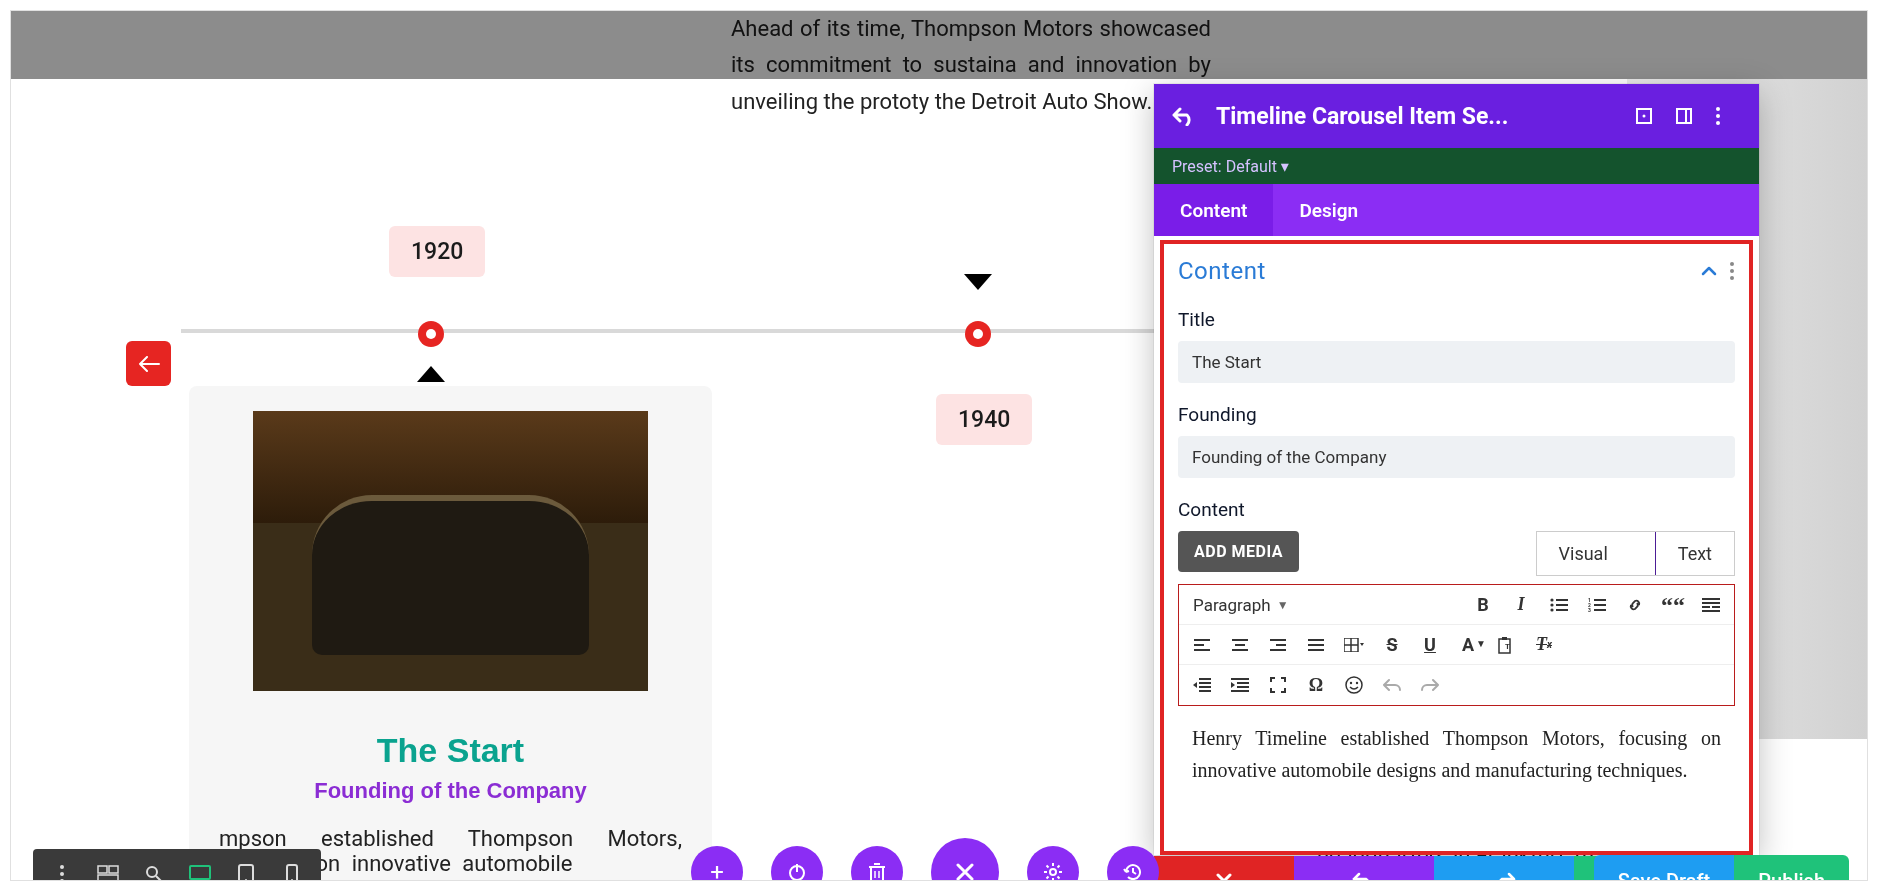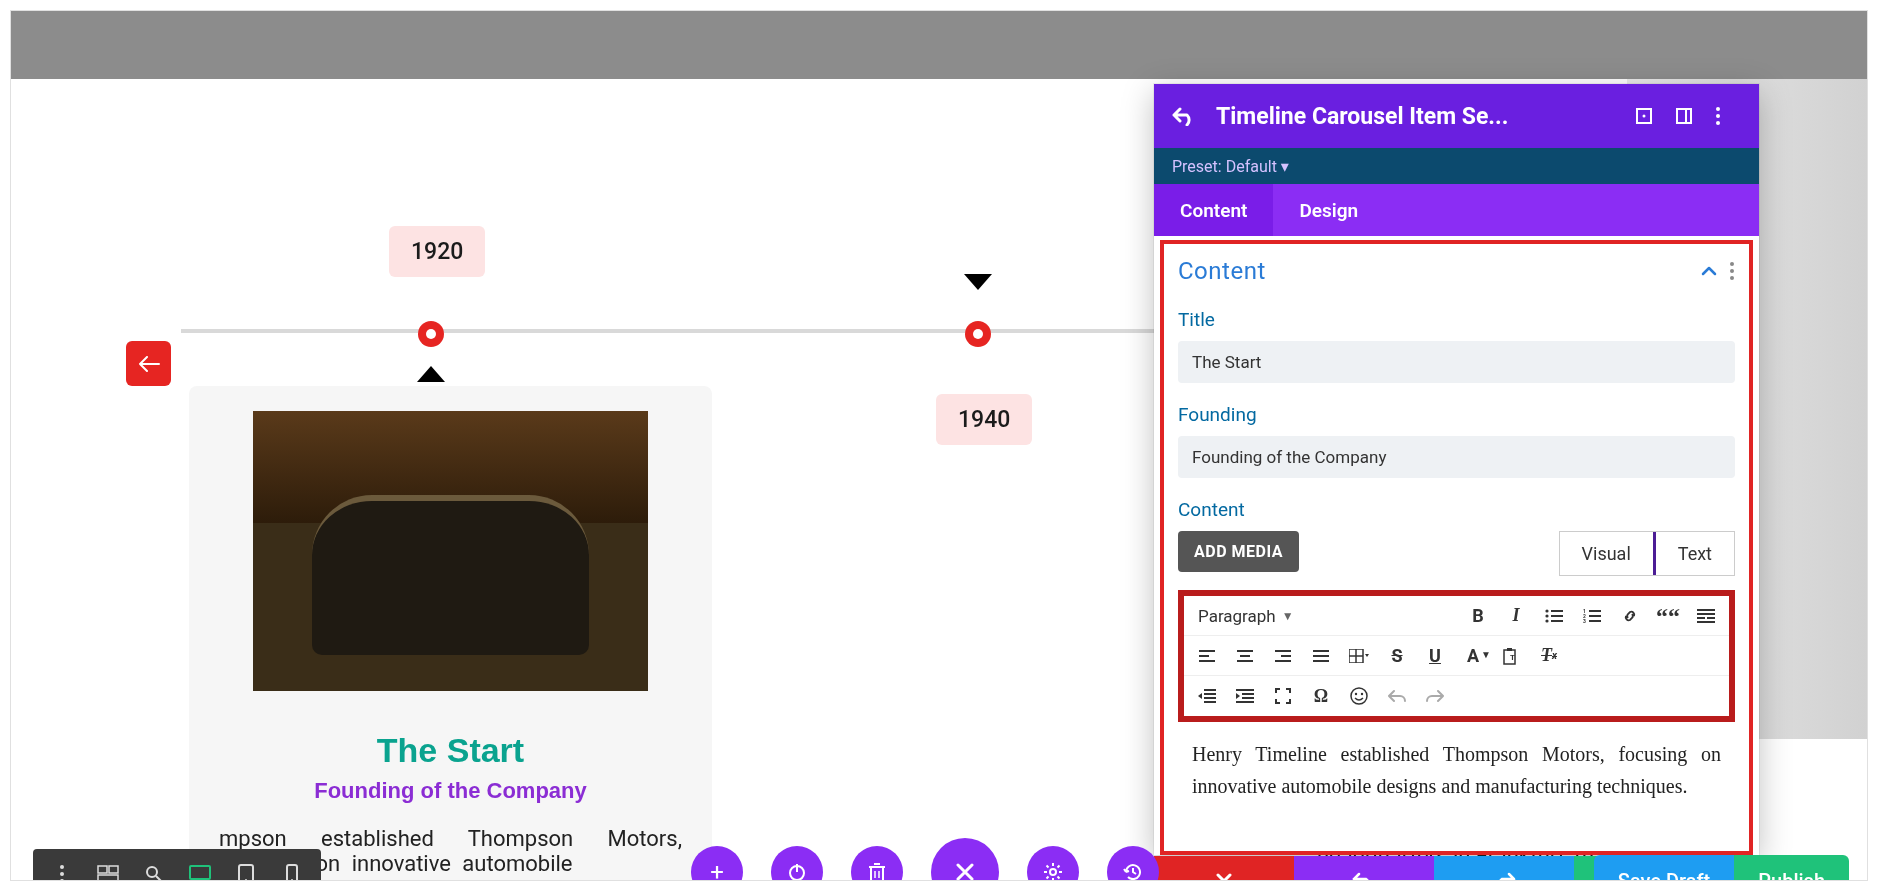--- a/index.html
+++ b/index.html
@@ -30,36 +30,36 @@
   .cbody{font-size:22px;color:#222;margin-top:22px;text-align:justify;word-spacing:6px;}
 
   .farcard{position:absolute;right:-20px;top:68px;width:260px;height:660px;background:#eee;background:linear-gradient(90deg,#eaeaea,#cfcfcf);}
   .fartext1{position:absolute;right:30px;top:832px;width:520px;font-size:22px;text-align:justify;color:#222;}
 
   .panel{position:absolute;left:1143px;top:73px;width:605px;background:#fff;box-shadow:0 0 0 1px rgba(0,0,0,.05),0 8px 30px rgba(0,0,0,.25);}
   .ph{height:64px;background:#6a1fe0;display:flex;align-items:center;padding:0 18px;color:#fff;position:relative;}
   .ph .back{font-size:22px;margin-right:20px;}
   .ph .title{font-size:23px;font-weight:700;flex:1;white-space:nowrap;overflow:hidden;text-overflow:ellipsis;}
   .ph .icn{width:26px;text-align:center;margin-left:14px;font-size:18px;}
-  .preset{height:36px;background:#0c4a6e;color:#d5c2ff;font-size:16px;padding:0 18px;display:flex;align-items:center;}
+  .preset{height:36px;background:#14532d;color:#d5c2ff;font-size:16px;padding:0 18px;display:flex;align-items:center;}
   .tabs{height:52px;background:#8b2df4;display:flex;}
   .tab{flex:0 0 auto;padding:0 26px;display:flex;align-items:center;color:#fff;font-size:19px;font-weight:600;}
   .tab.active{background:#7a1de8;}
   .redbox{border:4px solid #e02424;margin:4px 6px 0 6px;padding:10px 14px 18px 14px;height:615px;}
   .sechead{display:flex;align-items:center;height:34px;}
   .sechead .lbl{color:#2a7bd6;font-size:24px;flex:1;letter-spacing:.5px;}
   .sechead .chev{color:#2a7bd6;font-weight:600;margin-right:12px;}
   .sechead .dots3{color:#888;font-size:20px;}
-  .flabel{font-size:19px;color:#0369a1;margin-top:20px;margin-bottom:10px;}
+  .flabel{font-size:19px;color:#0f172a;margin-top:20px;margin-bottom:10px;}
   .finput{width:100%;height:42px;background:#eef1f4;border:none;border-radius:4px;padding:0 14px;font-size:17px;color:#333;}
   .ambtn{display:inline-block;background:#555;color:#fff;font-weight:700;font-size:16px;padding:11px 16px;border-radius:4px;letter-spacing:.5px;}
   .modes{float:right;display:flex;border:1px solid #ccc;border-radius:0;overflow:hidden;}
   .mode{padding:11px 22px;font-size:18px;color:#333;}
-  .mode+.mode{border-left:3px solid #4c1d95;}
-  .tb{border:6px solid #b91c1c;margin-top:18px;}
+  .mode+.mode{border-left:1px solid #4c1d95;margin-left:25px;}
+  .tb{border:1px solid #b91c1c;margin-top:12px;}
   .tbrow{display:flex;align-items:center;height:40px;padding:0 8px;gap:8px;border-bottom:1px solid #eee;}
   .tbrow:last-child{border-bottom:none;}
   .sel{display:flex;align-items:center;gap:6px;font-size:17px;color:#333;padding:0 6px;min-width:140px;}
   .tbtn{width:30px;height:30px;display:flex;align-items:center;justify-content:center;color:#333;font-size:18px;font-weight:700;border-radius:3px;}
   .tbtn.soft{color:#aaa;}
   .rich{padding:16px 14px;font-size:20px;color:#222;text-align:justify;font-family:Georgia,'Times New Roman',serif;line-height:1.6;}
 
   .pbar{position:absolute;left:1143px;top:845px;width:560px;height:50px;display:flex;}
   .pbar .b{flex:1;display:flex;align-items:center;justify-content:center;color:#fff;font-size:22px;}
   .b.red{background:#e02424;} .b.purple{background:#8b2df4;} .b.blue{background:#1e9df2;} .b.green{background:#1fc27a;}
@@ -75,20 +75,21 @@
   .pub{position:absolute;right:18px;top:844px;height:52px;display:flex;border-radius:6px;overflow:hidden;}
   .pub div{display:flex;align-items:center;padding:0 24px;color:#fff;font-size:20px;font-weight:500;}
   .pub .d{background:#1e9df2;} .pub .p{background:#1fc27a;}
   svg{display:block;}
 </style>
 </head>
 <body>
 
 <div class="frame">
   <div class="canvas">
+    <div class="story">Ahead of its time, Thompson Motors showcased its commitment to sustaina and innovation by unveiling the prototy the Detroit Auto Show.</div>
 
     <div class="hr"></div>
     <div class="dot dot1">
         <div class="inner"></div>
       </div>
     <div class="dot dot2">
         <div class="inner"></div>
       </div>
     <div class="year year1">1920</div>
     <div class="year year2">1940</div>

